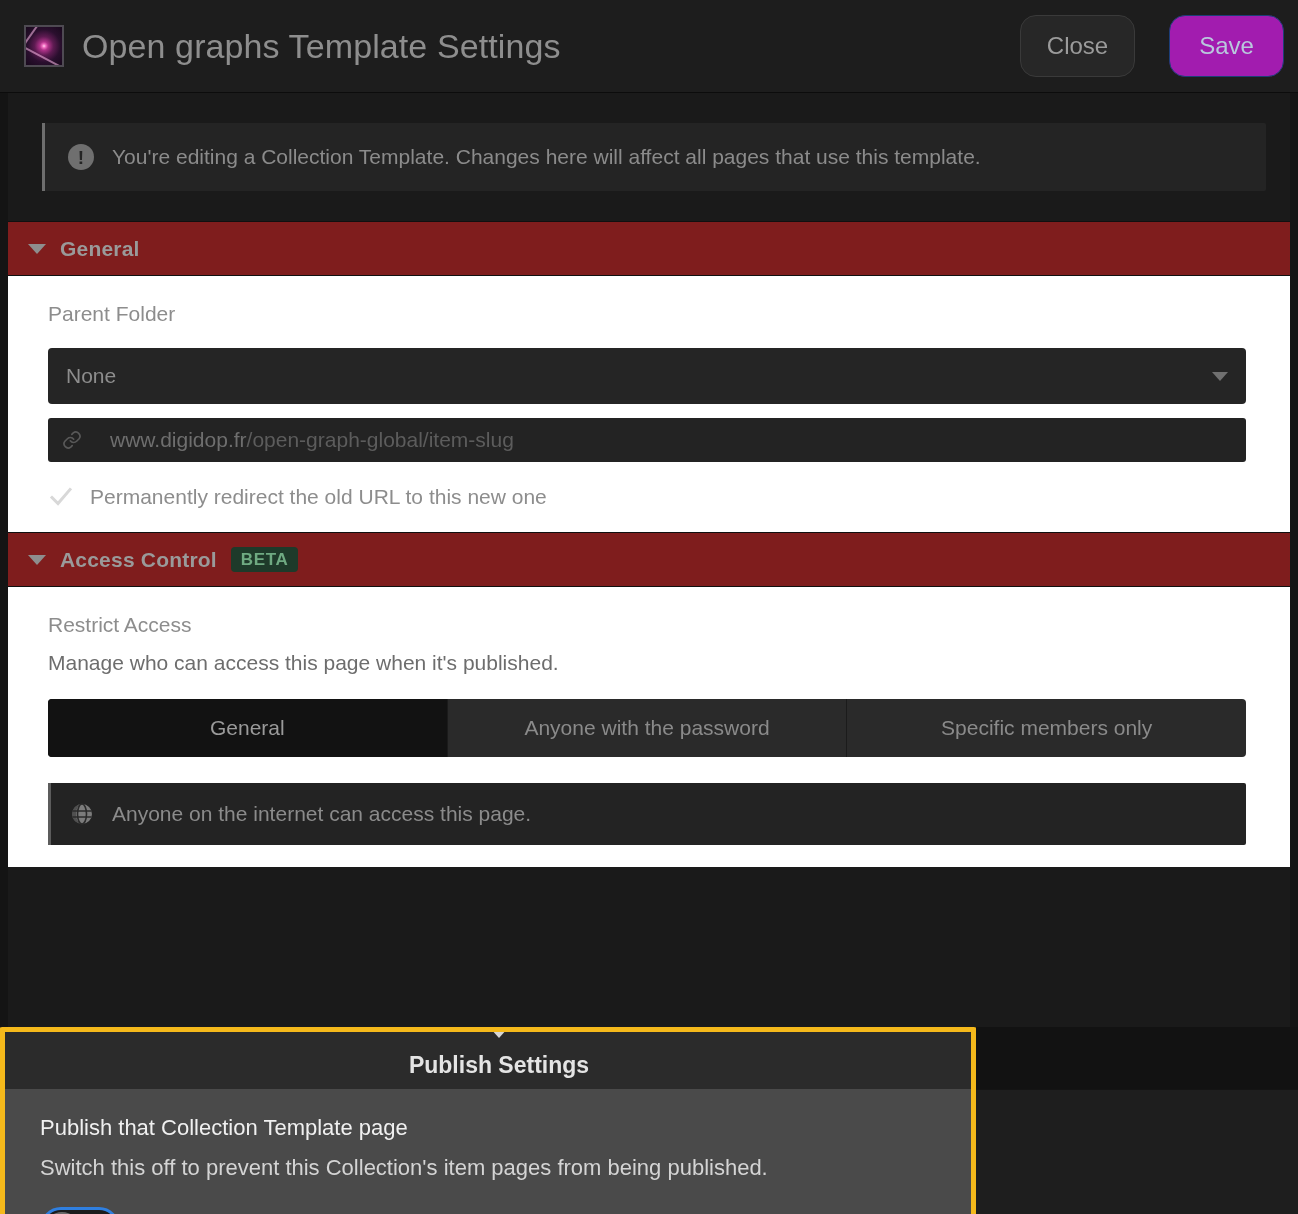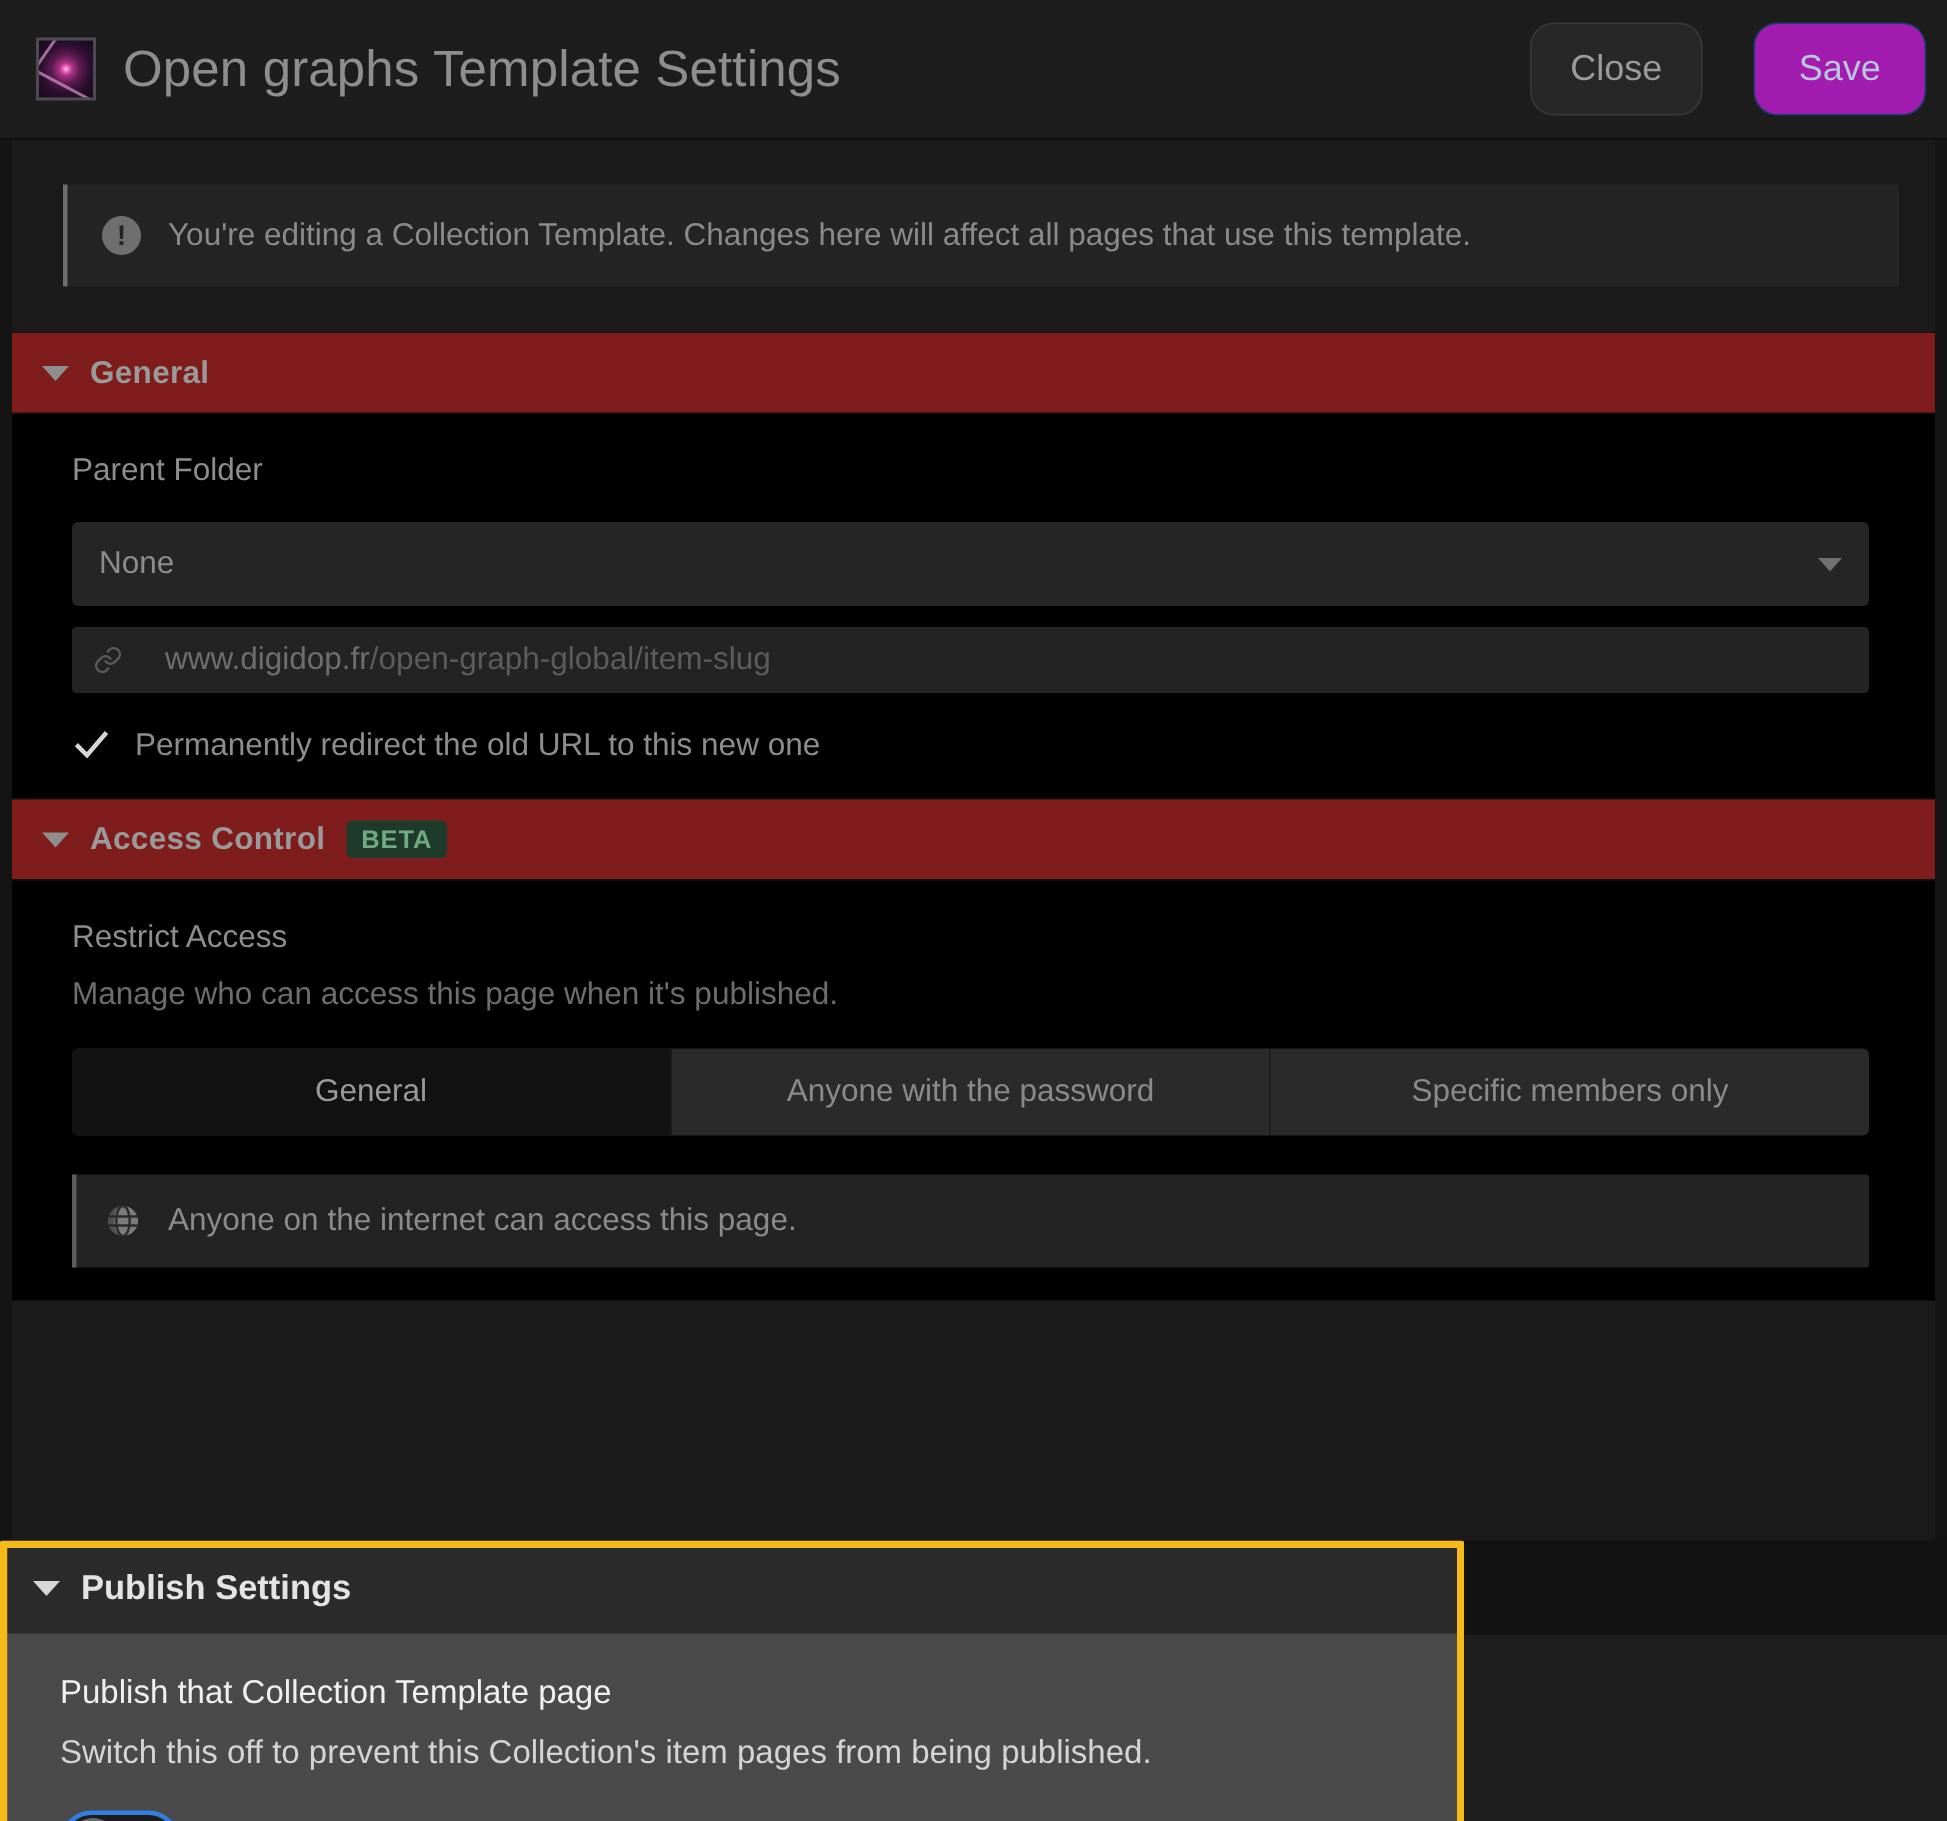--- a/index.html
+++ b/index.html
@@ -105,21 +105,21 @@
     border-top:10px solid #8e8e8e;
   }
   .section-title{ font-size:21px; font-weight:700; color:#9a9a9a; letter-spacing:.2px; }
   .badge-beta{
     background:#1e3a2a; color:#6faa82;
     font-size:17px; font-weight:700; letter-spacing:.6px;
     padding:4px 10px; border-radius:4px; line-height:1;
   }
 
   
-  .section-body{ background:#000000; padding:26px 22px 22px 40px; }
+  .section-body{ background:#ffffff; padding:26px 22px 22px 40px; }
 
   .field-label{ font-size:21px; color:#8d8d8d; margin-bottom:22px; }
   .select{
     height:56px; background:#252525; border-radius:4px;
     display:flex; align-items:center; justify-content:space-between;
     padding:0 18px 0 18px; margin-right:22px; cursor:pointer;
   }
   .select-value{ font-size:21px; color:#8d8d8d; }
   .caret-sm{
     width:0;height:0;
@@ -179,21 +179,21 @@
     border:5px solid #f5b91b; border-bottom:none;
     background:transparent; pointer-events:none; z-index:6;
     border-radius:2px;
   }
   .publish-wrap{
     position:absolute; left:0; top:934px; width:976px; height:280px; z-index:5;
   }
   .publish-head{
     height:62px; background:#2b2b2b;
     border-top:1px solid #161616;
-    display:flex; align-items:center; gap:14px; padding-left:22px;
+    display:flex; align-items:center; gap:14px; padding-left:22px;flex-direction:column;
   }
   .publish-head .caret{ border-top-color:#d6d6d6; }
   .publish-title{ font-size:23px; font-weight:700; color:#e4e4e4; }
   .publish-body{
     height:218px; background:#4a4a4a; padding:26px 0 0 40px;
   }
   .publish-h{ font-size:22px; color:#f0f0f0; }
   .publish-sub{ font-size:22px; color:#d4d4d4; margin-top:14px; }
   .toggle-row{ display:flex; align-items:center; gap:24px; margin-top:26px; }
   .toggle{

